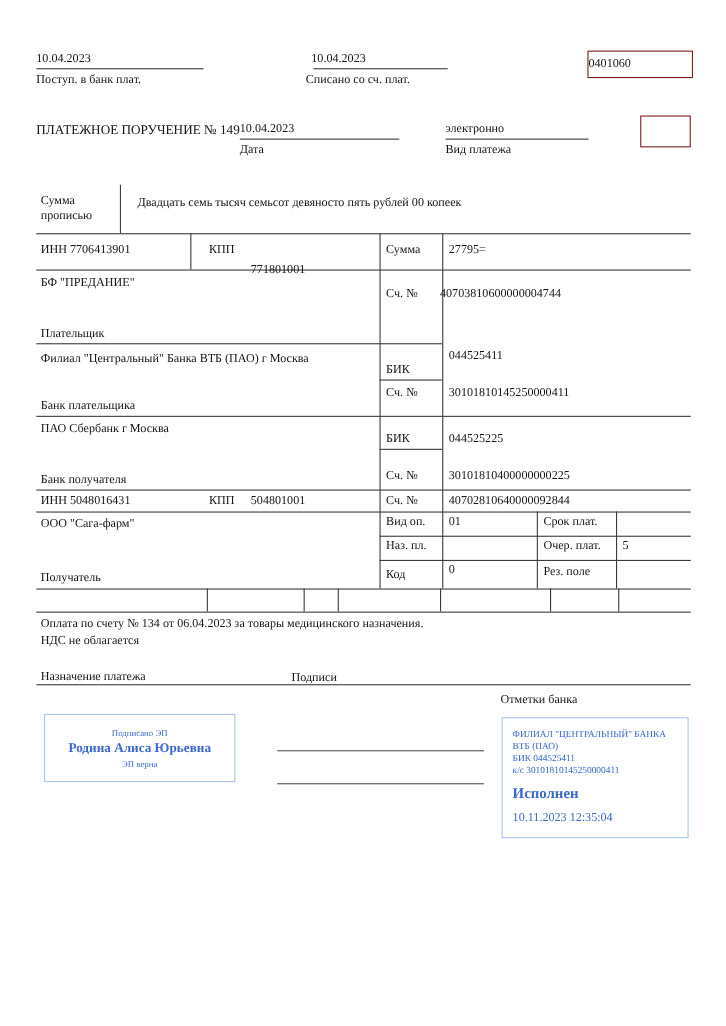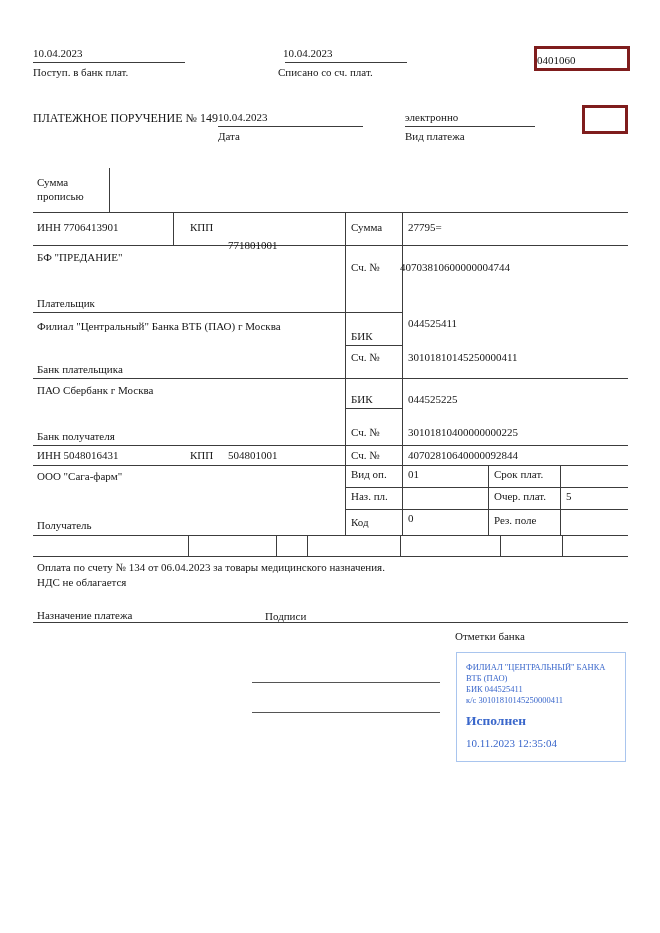--- a/index.html
+++ b/index.html
@@ -5,21 +5,21 @@
   html,body{margin:0;padding:0;background:#ffffff;}
   #page{
     position:relative;width:660px;height:933px;background:#ffffff;
     font-family:"Liberation Serif","DejaVu Serif",serif;
     color:#161616;overflow:hidden;
   }
   .t{position:absolute;font-size:11px;line-height:13px;white-space:nowrap;}
   .c{text-align:left;}
   .hl{position:absolute;height:1px;background:#3c3c3c;}
   .vl{position:absolute;width:1px;background:#3c3c3c;}
-  .box{position:absolute;border:3px solid #7f1d1d;box-sizing:border-box;}
+  .box{position:absolute;border:1px solid #7f1d1d;box-sizing:border-box;}
   .title{font-size:12px;}
   .twoline{white-space:normal;line-height:14px;}
   .stamp{position:absolute;border:1px solid #a9c5ee;box-sizing:border-box;color:#3a67cb;}
   .stamp-left{display:flex;flex-direction:column;align-items:center;justify-content:center;gap:3px;}
   .stamp small{font-size:8px;line-height:9px;}
   .stamp .name{font-size:12px;font-weight:bold;line-height:13px;}
   .stamp-right{padding:9px 4px 0 9px;}
   .stamp-right .ln{font-size:8.5px;line-height:11px;white-space:nowrap;}
   .stamp-right .status{font-size:13.5px;font-weight:bold;margin-top:7px;}
   .stamp-right .dt{font-size:11px;margin-top:8px;}
@@ -45,20 +45,21 @@
   <div class="t c" style="left:218px;top:111px;width:145px;">10.04.2023</div>
   <div class="hl" style="left:218px;top:126px;width:145px;"></div>
   <div class="t c" style="left:218px;top:130px;width:145px;">Дата</div>
   <div class="t c" style="left:405px;top:111px;width:130px;">электронно</div>
   <div class="hl" style="left:405px;top:126px;width:130px;"></div>
   <div class="t c" style="left:405px;top:130px;width:130px;">Вид платежа</div>
   <div class="box" style="left:582px;top:105px;width:46px;height:29px;"></div>
 
   <div class="t twoline" style="left:37px;top:175px;width:72px;">Сумма прописью</div>
   <div class="vl" style="left:109px;top:168px;height:44px;"></div>
+  <div class="t" style="left:125px;top:178px;">Двадцать семь тысяч семьсот девяносто пять рублей 00 копеек</div>
 
   <div class="hl" style="left:33px;top:212px;width:595px;"></div>
   <div class="hl" style="left:33px;top:245px;width:595px;"></div>
   <div class="hl" style="left:33px;top:312px;width:369px;"></div>
   <div class="hl" style="left:345px;top:345px;width:57px;"></div>
   <div class="hl" style="left:33px;top:378px;width:595px;"></div>
   <div class="hl" style="left:345px;top:408px;width:57px;"></div>
   <div class="hl" style="left:33px;top:445px;width:595px;"></div>
   <div class="hl" style="left:33px;top:465px;width:595px;"></div>
   <div class="hl" style="left:345px;top:487px;width:283px;"></div>
@@ -126,20 +127,25 @@
   <div class="t" style="left:566px;top:514px;"></div>
 
   <div class="t" style="left:37px;top:561px;">Оплата по счету № 134 от 06.04.2023 за товары медицинского назначения.</div>
   <div class="t" style="left:37px;top:576px;">НДС не облагается</div>
   <div class="t" style="left:37px;top:609px;">Назначение платежа</div>
   <div class="hl" style="left:33px;top:622px;width:595px;"></div>
 
   <div class="t c" style="left:265px;top:610px;width:130px;">Подписи</div>
   <div class="t c" style="left:455px;top:630px;width:170px;">Отметки банка</div>
 
+  <div class="stamp stamp-left" style="left:40px;top:649px;width:174px;height:62px;">
+    <small>Подписано ЭП</small>
+    <span class="name">Родина Алиса Юрьевна</span>
+    <small>ЭП верна</small>
+  </div>
 
   <div class="hl" style="left:252px;top:682px;width:188px;background:#555;"></div>
   <div class="hl" style="left:252px;top:712px;width:188px;background:#555;"></div>
 
   <div class="stamp stamp-right" style="left:456px;top:652px;width:170px;height:110px;">
     <div class="ln">ФИЛИАЛ "ЦЕНТРАЛЬНЫЙ" БАНКА</div>
     <div class="ln">ВТБ (ПАО)</div>
     <div class="ln">БИК 044525411</div>
     <div class="ln">к/с 30101810145250000411</div>
     <div class="status">Исполнен</div>

